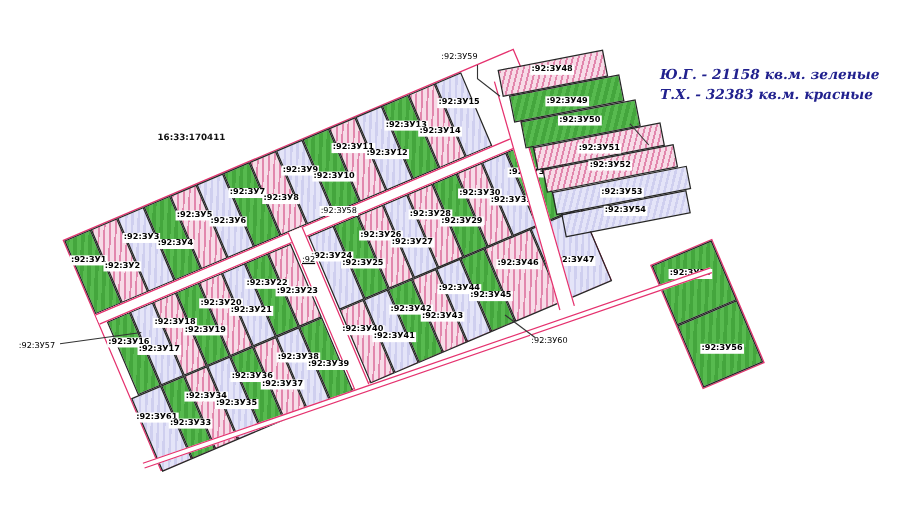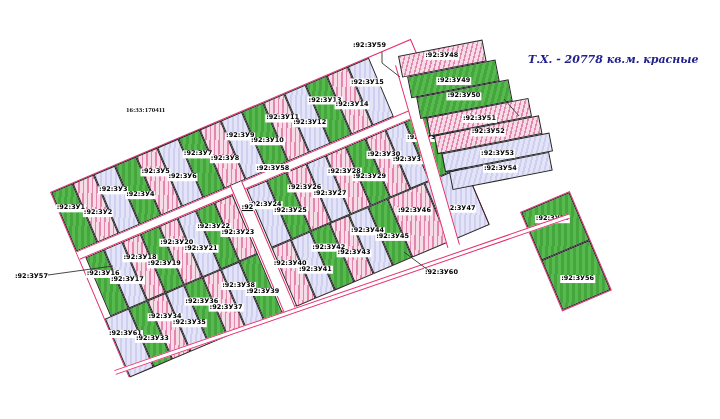--- a/index.html
+++ b/index.html
@@ -39,44 +39,45 @@
   .rblock { position:absolute; left:398px; top:56px; transform:rotate(-11deg);
             transform-origin:0 0; }
   .rblock .parcel, .seblock .parcel { display:block; }
   .seblock { position:absolute; left:520px; top:212px; transform:rotate(-23deg);
              transform-origin:0 0; border:1.2px solid #e5316e; }
   .road60 { position:absolute; left:115px; top:370px; width:480px; height:5px; background:#fff;
             border-top:1.4px solid #e5316e; border-bottom:1.4px solid #e5316e;
             transform:rotate(-19deg); transform-origin:0 50%; box-sizing:border-box; }
 
   
-  .chip { position:absolute; background:#fff; color:#000; font-size:6.5px; font-weight:bold;
+  .chip { position:absolute; background:#fff; color:#000; font-size:6.5px; font-weight:normal;
           padding:0 1px; white-space:nowrap; z-index:4; }
   .chip.infield { transform:rotate(23deg); }
   .chip.uline { text-decoration:underline; }
 
-  .quarter  { position:absolute; left:126px; top:106px; font-size:7px; font-weight:bold; color:#111;font-family:Liberation Serif, serif; }
+  .quarter  { position:absolute; left:126px; top:106px; font-size:7px; font-weight:bold; color:#111; }
   .location { position:absolute; left:304px; top:346px; font-size:7px; font-weight:bold;
               color:#111; line-height:10.5px; }
   .legend   { position:absolute; left:528px; top:52px; font-family:"DejaVu Serif", serif;
               font-style:italic; font-weight:600; color:#21218e; font-size:11px; line-height:15.5px; }
   .watermark { position:absolute; left:192px; top:155px; font-size:90px; font-weight:bold;
                color:#8f8f8f; opacity:.26; letter-spacing:10px; z-index:6; pointer-events:none; }
   .leaders { position:absolute; left:0; top:0; width:720px; height:419px; z-index:5;
              pointer-events:none; }
 </style>
 </head>
 <body>
 
 <div class="stage">
 
   <div class="quarter">16:33:170411</div>
 
   <div class="legend">
-    <div>Т.Х. - 20778 кв.м. красные</div>
+    <div>Ю.Г. - 21158 кв.м. зеленые</div>
+    <div>Т.Х. - 32383 кв.м. красные</div>
   </div>
 
   <div class="field">
     <div class="prow" data-row="row1">
         <div class="parcel c-green" style="width: 23px; height: 64px;">
           <span class="plabel" style="top: 34%; transform: translate(-50%, -50%) rotate(23deg);">:92:ЗУ1</span>
         </div>
         <div class="parcel c-pink" style="width: 23px; height: 64px;">
           <span class="plabel" style="top: 58%; transform: translate(-50%, -50%) rotate(23deg);">:92:ЗУ2</span>
         </div>

